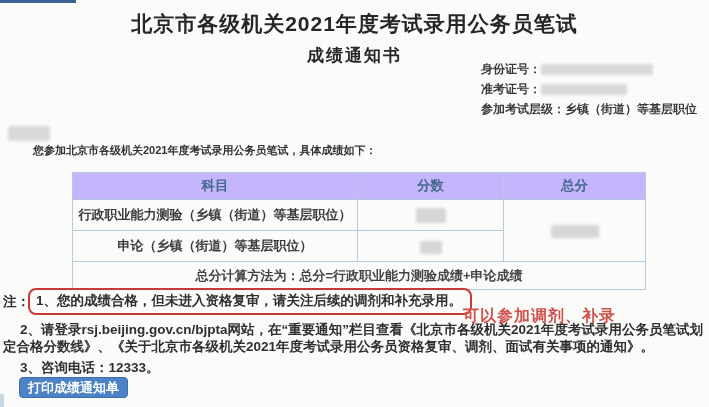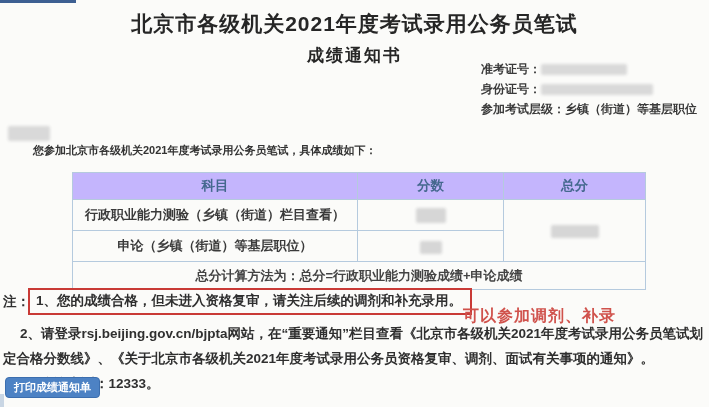--- a/index.html
+++ b/index.html
@@ -28,48 +28,48 @@
   table.scores .row-cell{height:30px;font-weight:600;}
   table.scores .foot-cell{height:27px;font-weight:600;color:#444;}
   .cell-blur{display:inline-block;background:#d6d6d6;border-radius:2px;filter:blur(1.8px);vertical-align:middle;}
   .b-score1{width:30px;height:15px;}
   .b-score2{width:22px;height:13px;}
   .b-total{width:48px;height:13px;}
 
   .notes{position:absolute;left:0;top:288px;width:709px;font-size:13.5px;font-weight:bold;color:#2f2f2f;}
   .note1-row{display:flex;align-items:center;}
   .note-prefix{margin-left:3px;white-space:nowrap;}
-  .note1-box{border:2px solid #c93a36;border-radius:0;padding:2px 8px 3px 6px;margin-left:-2px;white-space:nowrap;}
+  .note1-box{border:2px solid #c93a36;border-radius:8px;padding:2px 8px 3px 6px;margin-left:-2px;white-space:nowrap;}
   .annotation{position:absolute;left:463px;top:18px;font-size:16px;color:#d0524c;letter-spacing:1px;white-space:nowrap;}
-  .note2{margin:6px 13px 0 3px;text-indent:17px;line-height:25px;width:706px;}
+  .note2{margin:6px 13px 0 3px;text-indent:17px;line-height:17px;width:706px;}
   .note3{margin:4px 0 0 20px;}
 
-  .print-btn{position:absolute;left:5px;top:377px;height:21px;padding:0 8px;background:#4d82c4;border:1px solid #3c6eae;border-radius:4px;color:#fff;font-size:11px;font-weight:bold;font-family:"Liberation Sans","DejaVu Sans",sans-serif;cursor:pointer;line-height:19px;}
+  .print-btn{position:absolute;left:19px;top:377px;height:21px;padding:0 8px;background:#4d82c4;border:1px solid #3c6eae;border-radius:4px;color:#fff;font-size:13px;font-weight:bold;font-family:"Liberation Sans","DejaVu Sans",sans-serif;cursor:pointer;line-height:19px;}
 </style>
 </head>
 <body>
 
 <div class="page">
 
   <div class="top-tab-bar"></div>
   <div class="left-sliver"></div>
 
   <div class="title">
     <div class="line1">北京市各级机关2021年度考试录用公务员笔试</div>
     <div class="line2">成绩通知书</div>
   </div>
 
   <div class="info">
     <div class="info-row">
+      <span>身份证号：</span>
+      <span class="redact r-id"></span>
+    </div>
+    <div class="info-row">
       <span>准考证号：</span>
       <span class="redact r-ticket"></span>
-    </div>
-    <div class="info-row">
-      <span>身份证号：</span>
-      <span class="redact r-id"></span>
     </div>
     <div class="info-row">
       <span>参加考试层级：</span>
       <span>乡镇（街道）等基层职位</span>
     </div>
   </div>
 
   <span class="redact r-name"></span>
 
   <div class="intro">您参加北京市各级机关2021年度考试录用公务员笔试，具体成绩如下：</div>
@@ -80,21 +80,21 @@
         <col style="width:146px">
         <col style="width:142px">
     </colgroup>
     <tbody>
         <tr>
       <th>科目</th>
       <th>分数</th>
       <th>总分</th>
     </tr>
     <tr>
-      <td class="row-cell">行政职业能力测验（乡镇（街道）栏目查看）</td>
+      <td class="row-cell">行政职业能力测验（乡镇（街道）等基层职位）</td>
       <td class="row-cell"><span class="cell-blur b-score1"></span></td>
       <td class="row-cell" rowspan="2"><span class="cell-blur b-total"></span></td>
     </tr>
     <tr>
       <td class="row-cell">申论（乡镇（街道）等基层职位）</td>
       <td class="row-cell"><span class="cell-blur b-score2"></span></td>
     </tr>
     <tr>
       <td class="foot-cell" colspan="3">总分计算方法为：总分=行政职业能力测验成绩+申论成绩</td>
     </tr>

